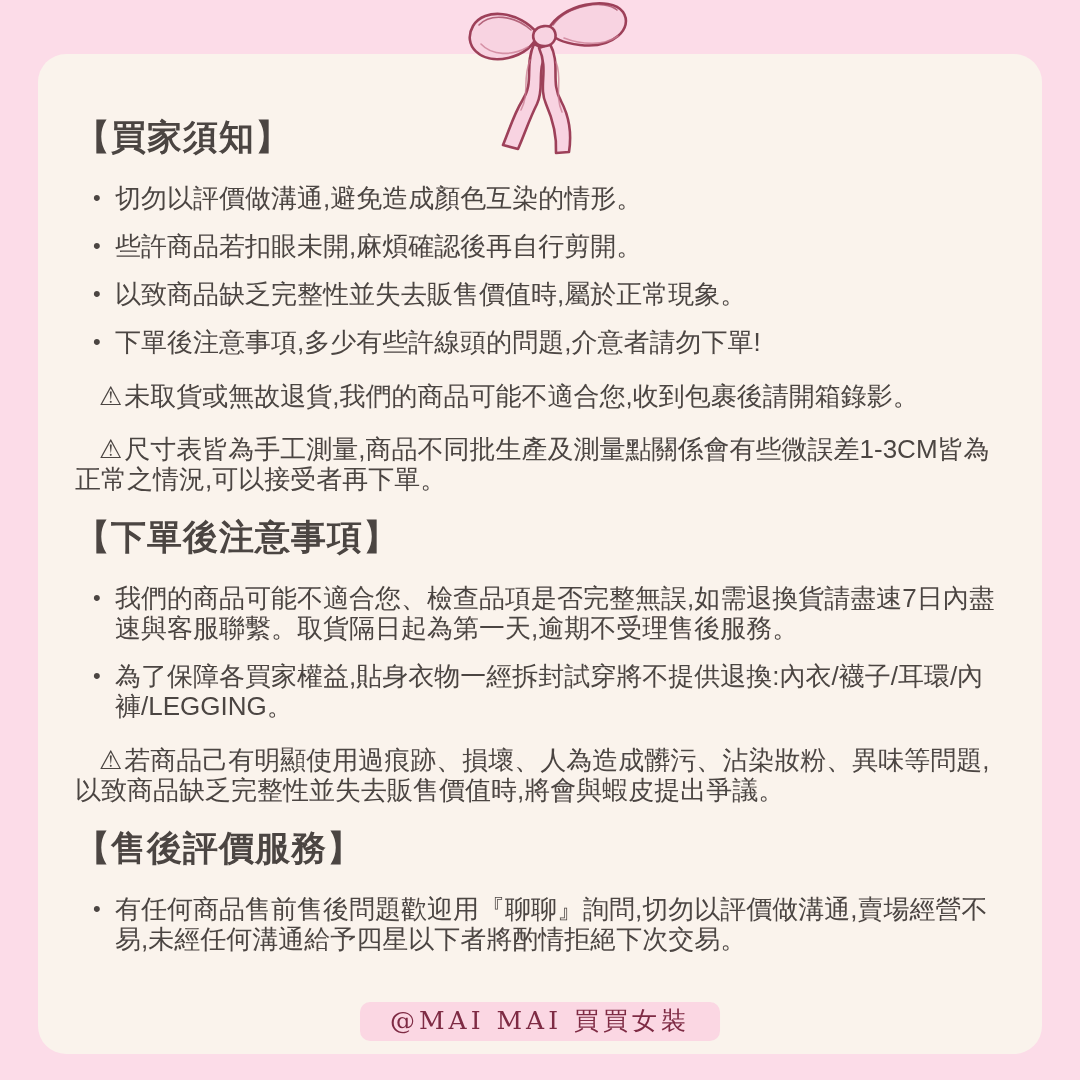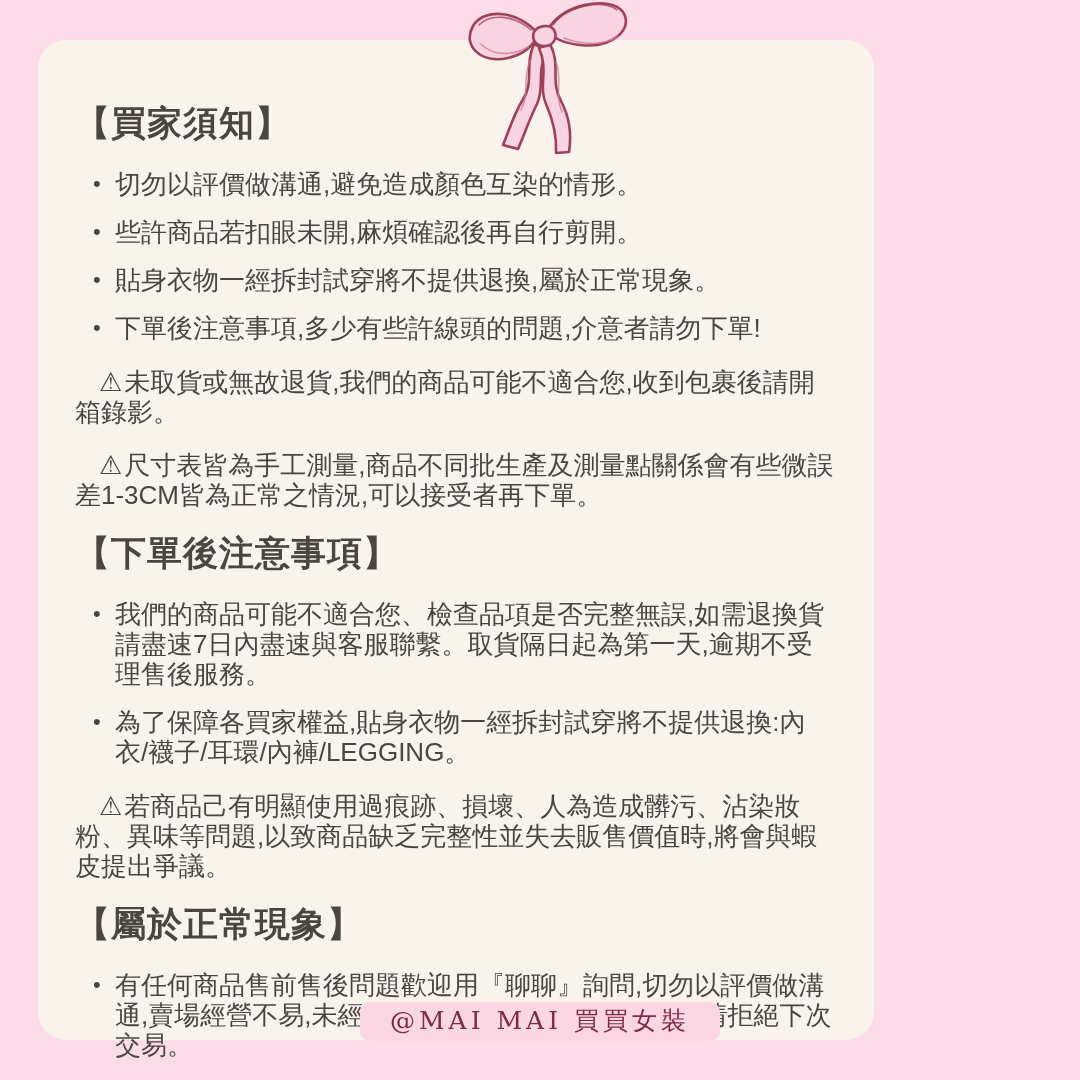--- a/index.html
+++ b/index.html
@@ -19,22 +19,22 @@
     background:var(--bg-color);
   }
   .page{
     position:relative;
     width:1080px;height:1080px;
     background:var(--bg-color);
     overflow:hidden;
   }
   .card{
     position:absolute;
-    left:38px;top:40px;
-    width:836px;height:1000px;
+    left:38px;top:54px;
+    width:1004px;height:1000px;
     background:var(--card-color);
     border-radius:28px;
     box-sizing:border-box;
     padding:63px 37px 0 37px;
   }
   .bow-wrap{
     position:absolute;
     left:450px;top:0;
     width:210px;height:160px;
     z-index:3;
@@ -131,21 +131,21 @@
       <li>
         <span class="dot">•</span>
         <span class="li-text">切勿以評價做溝通,避免造成顏色互染的情形。</span>
       </li>
       <li>
         <span class="dot">•</span>
         <span class="li-text">些許商品若扣眼未開,麻煩確認後再自行剪開。</span>
       </li>
       <li>
         <span class="dot">•</span>
-        <span class="li-text">貼身衣物一經拆封試穿將不提供退換,屬於正常現象。</span>
+        <span class="li-text">以致商品缺乏完整性並失去販售價值時,屬於正常現象。</span>
       </li>
       <li>
         <span class="dot">•</span>
         <span class="li-text">下單後注意事項,多少有些許線頭的問題,介意者請勿下單!</span>
       </li>
     </ul>
 
     <p class="warn"><span class="warn-icon">⚠</span><span>未取貨或無故退貨,我們的商品可能不適合您,收到包裹後請開箱錄影。</span></p>
 
     <p class="warn"><span class="warn-icon">⚠</span><span>尺寸表皆為手工測量,商品不同批生產及測量點關係會有些微誤差1-3CM皆為正常之情況,可以接受者再下單。</span></p>
@@ -159,21 +159,21 @@
         <span class="li-text">我們的商品可能不適合您、檢查品項是否完整無誤,如需退換貨請盡速7日內盡速與客服聯繫。取貨隔日起為第一天,逾期不受理售後服務。</span>
       </li>
       <li>
         <span class="dot">•</span>
         <span class="li-text">為了保障各買家權益,貼身衣物一經拆封試穿將不提供退換:內衣/襪子/耳環/內褲/LEGGING。</span>
       </li>
     </ul>
 
     <p class="warn"><span class="warn-icon">⚠</span><span>若商品己有明顯使用過痕跡、損壞、人為造成髒污、沾染妝粉、異味等問題,以致商品缺乏完整性並失去販售價值時,將會與蝦皮提出爭議。</span></p>
 
-    <h2 class="sec-title mt2">【屬於正常現象】</h2>
+    <h2 class="sec-title mt2">【售後評價服務】</h2>
 
     <ul class="bullets">
       <li>
         <span class="dot">•</span>
         <span class="li-text">有任何商品售前售後問題歡迎用『聊聊』詢問,切勿以評價做溝通,賣場經營不易,未經任何溝通給予四星以下者將酌情拒絕下次交易。</span>
       </li>
     </ul>
 
   </div>
 

